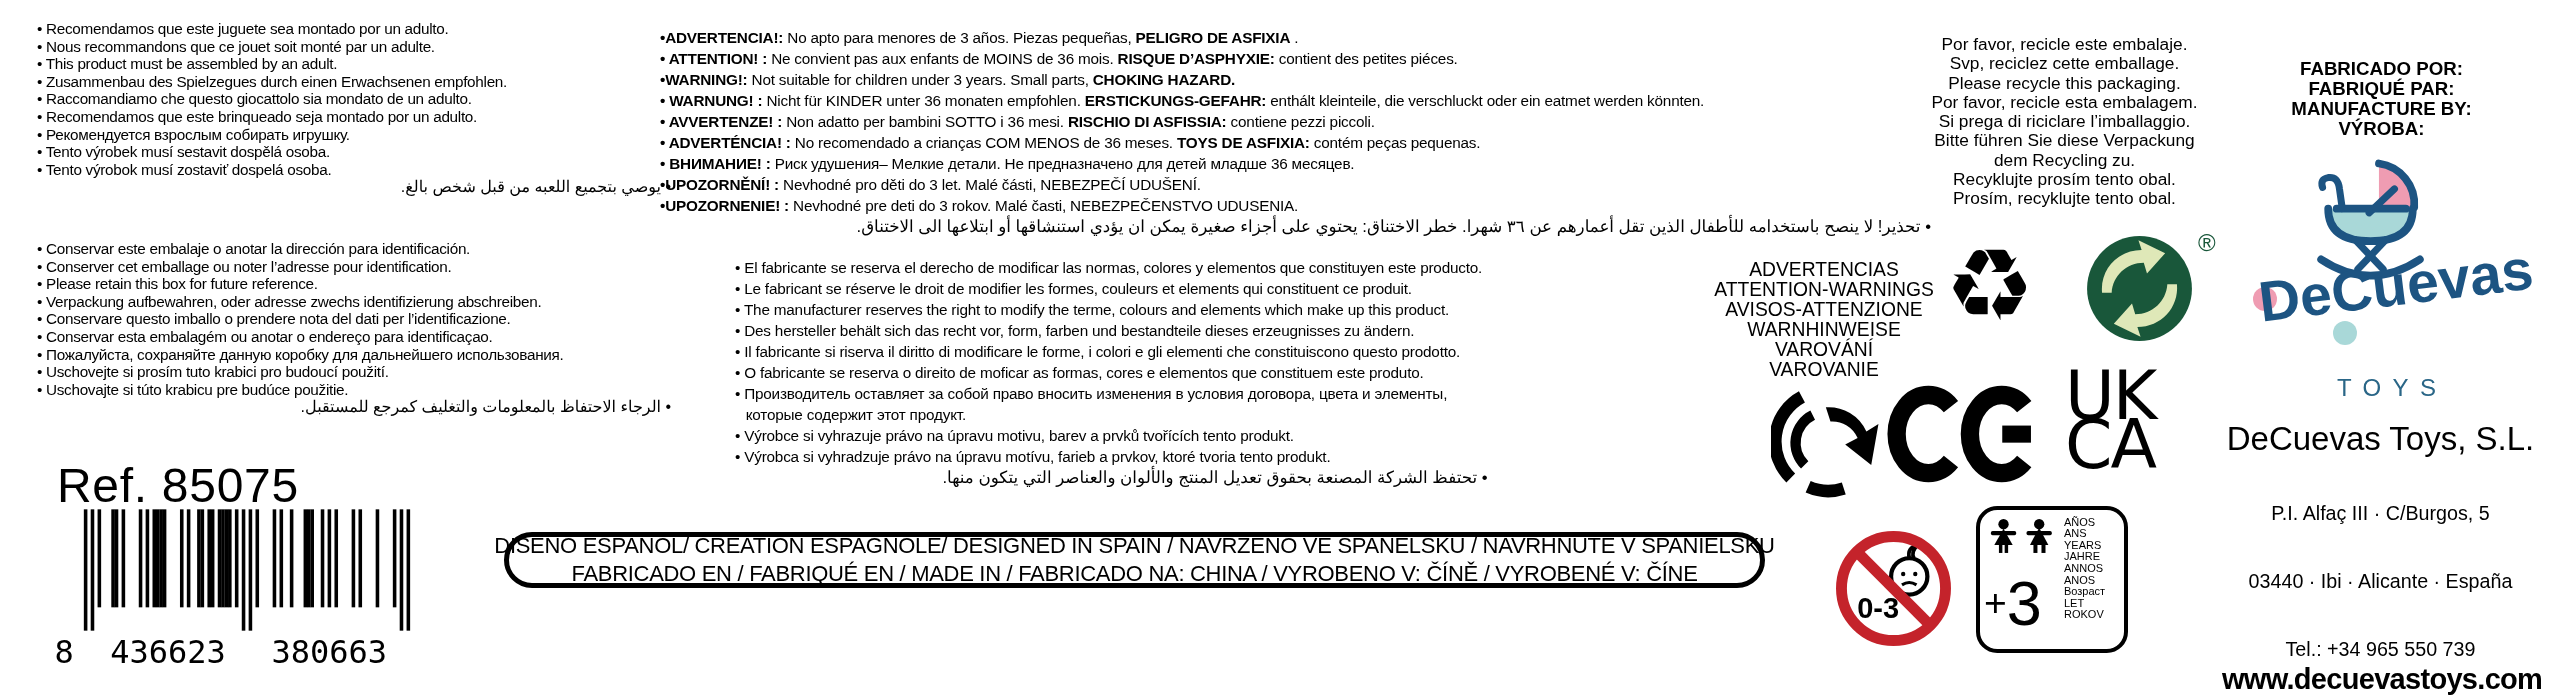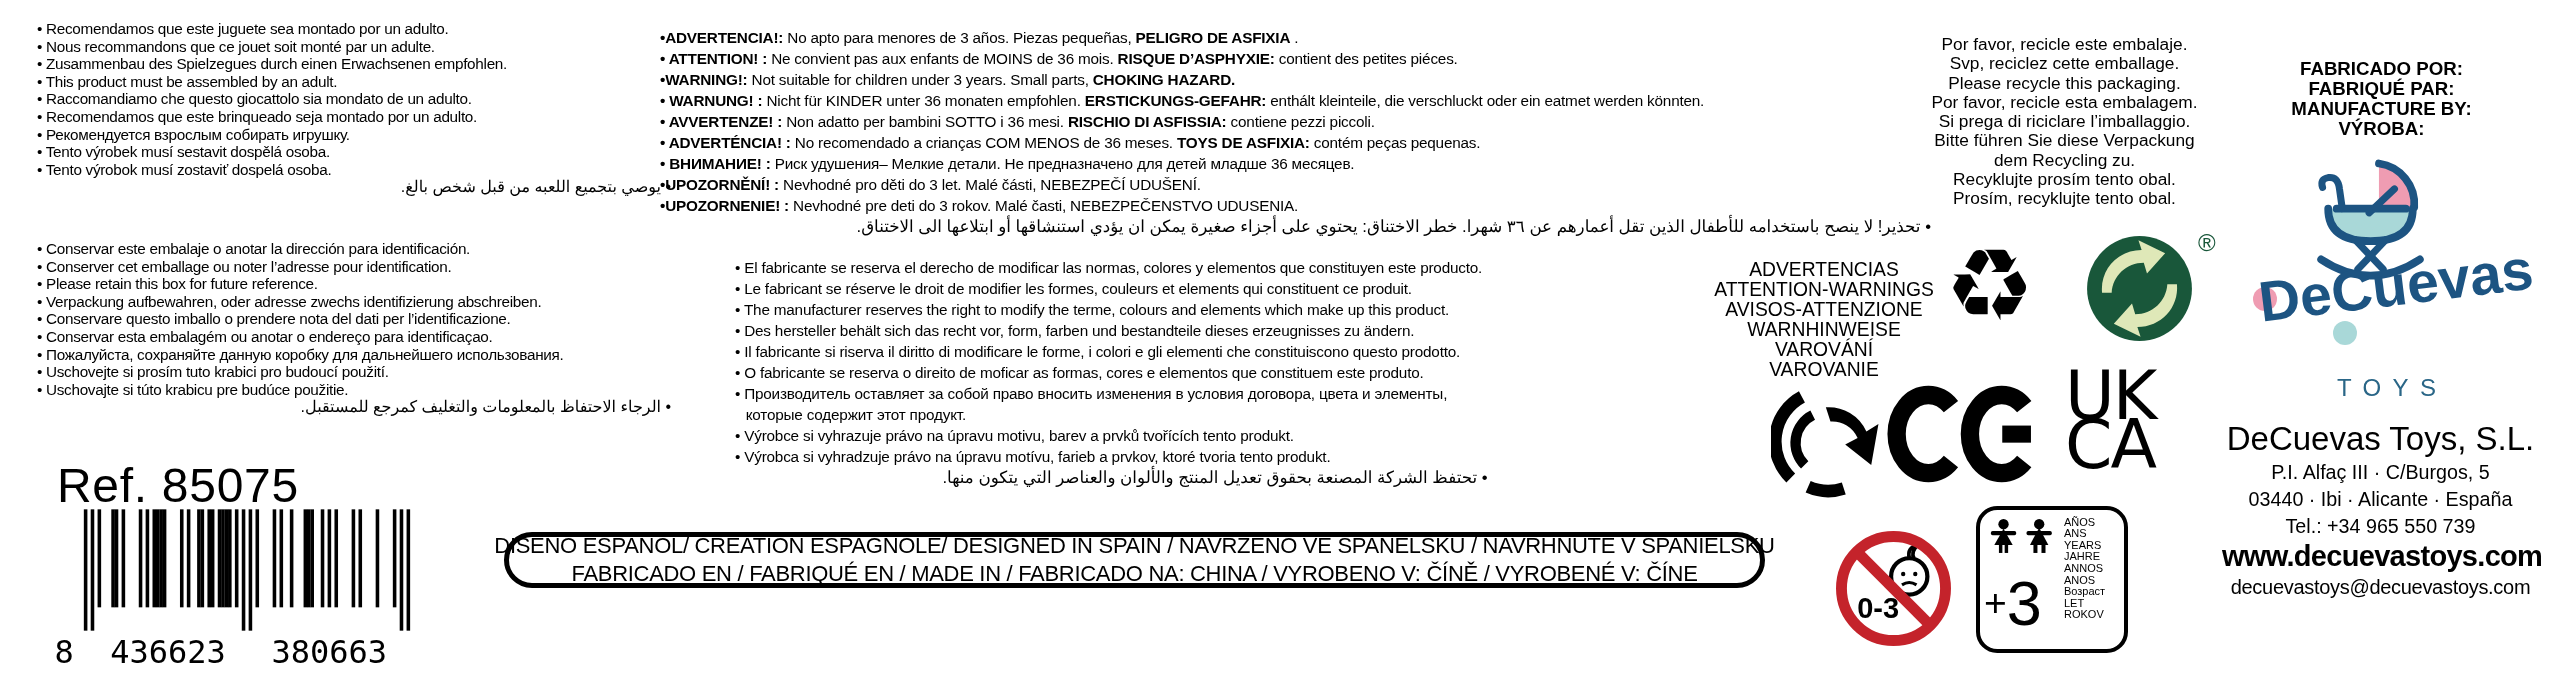--- a/index.html
+++ b/index.html
@@ -53,32 +53,32 @@
   #made-by{left:2268px;top:59px;width:227px;text-align:center;font-weight:700;font-size:18.7px;line-height:20px;}
   #cradle{left:2300px;top:148px;}
   #brand-dot-pink{left:2253px;top:287px;width:24px;height:24px;border-radius:50%;background:var(--brand-pink,#ef9cb2);}
   #brand-dot-teal{left:2333px;top:321px;width:24px;height:24px;border-radius:50%;background:var(--brand-teal,#a9d8d8);}
   #brand-script{left:2259px;top:269px;width:267px;color:var(--brand-navy,#1d5482);font-size:57px;font-weight:700;
     transform:rotate(-7deg);transform-origin:left center;}
   #brand-toys{left:2303px;top:374px;width:167px;text-align:center;font-size:24px;letter-spacing:11.3px;text-indent:11.3px;
     color:var(--toys-blue,#2a6687);}
   #company{left:2222px;top:419px;width:317px;text-align:center;}
   #company-name{font-size:33px;line-height:40px;}
-  #company .addr{font-size:19.7px;line-height:27px;}
+  #company .addr{font-size:19.7px;line-height:27px;margin-top:41px;}
   #company-web{font-size:29px;font-weight:700;line-height:33px;letter-spacing:-0.7px;}
   #company-email{font-size:20px;line-height:28px;letter-spacing:-0.3px;}
 </style>
 </head>
 <body>
 
 <div id="assembly" class="abs">
     <div class="ln">• Recomendamos que este juguete sea montado por un adulto.</div>
     <div class="ln">• Nous recommandons que ce jouet soit monté par un adulte.</div>
+    <div class="ln">• This product must be assembled by an adult.</div>
     <div class="ln">• Zusammenbau des Spielzegues durch einen Erwachsenen empfohlen.</div>
-    <div class="ln">• This product must be assembled by an adult.</div>
     <div class="ln">• Raccomandiamo che questo giocattolo sia mondato de un adulto.</div>
     <div class="ln">• Recomendamos que este brinqueado seja montado por un adulto.</div>
     <div class="ln">• Рекомендуется взрослым собирать игрушку.</div>
     <div class="ln">• Tento výrobek musí sestavit dospělá osoba.</div>
     <div class="ln">• Tento výrobok musí zostaviť dospelá osoba.</div>
     <div class="ln rtl">• يوصي بتجميع اللعبه من قبل شخص بالغ.</div>
   </div>
 <div id="keepbox" class="abs">
     <div class="ln">• Conservar este embalaje o anotar la dirección para identificación.</div>
     <div class="ln">• Conserver cet emballage ou noter l’adresse pour identification.</div>

